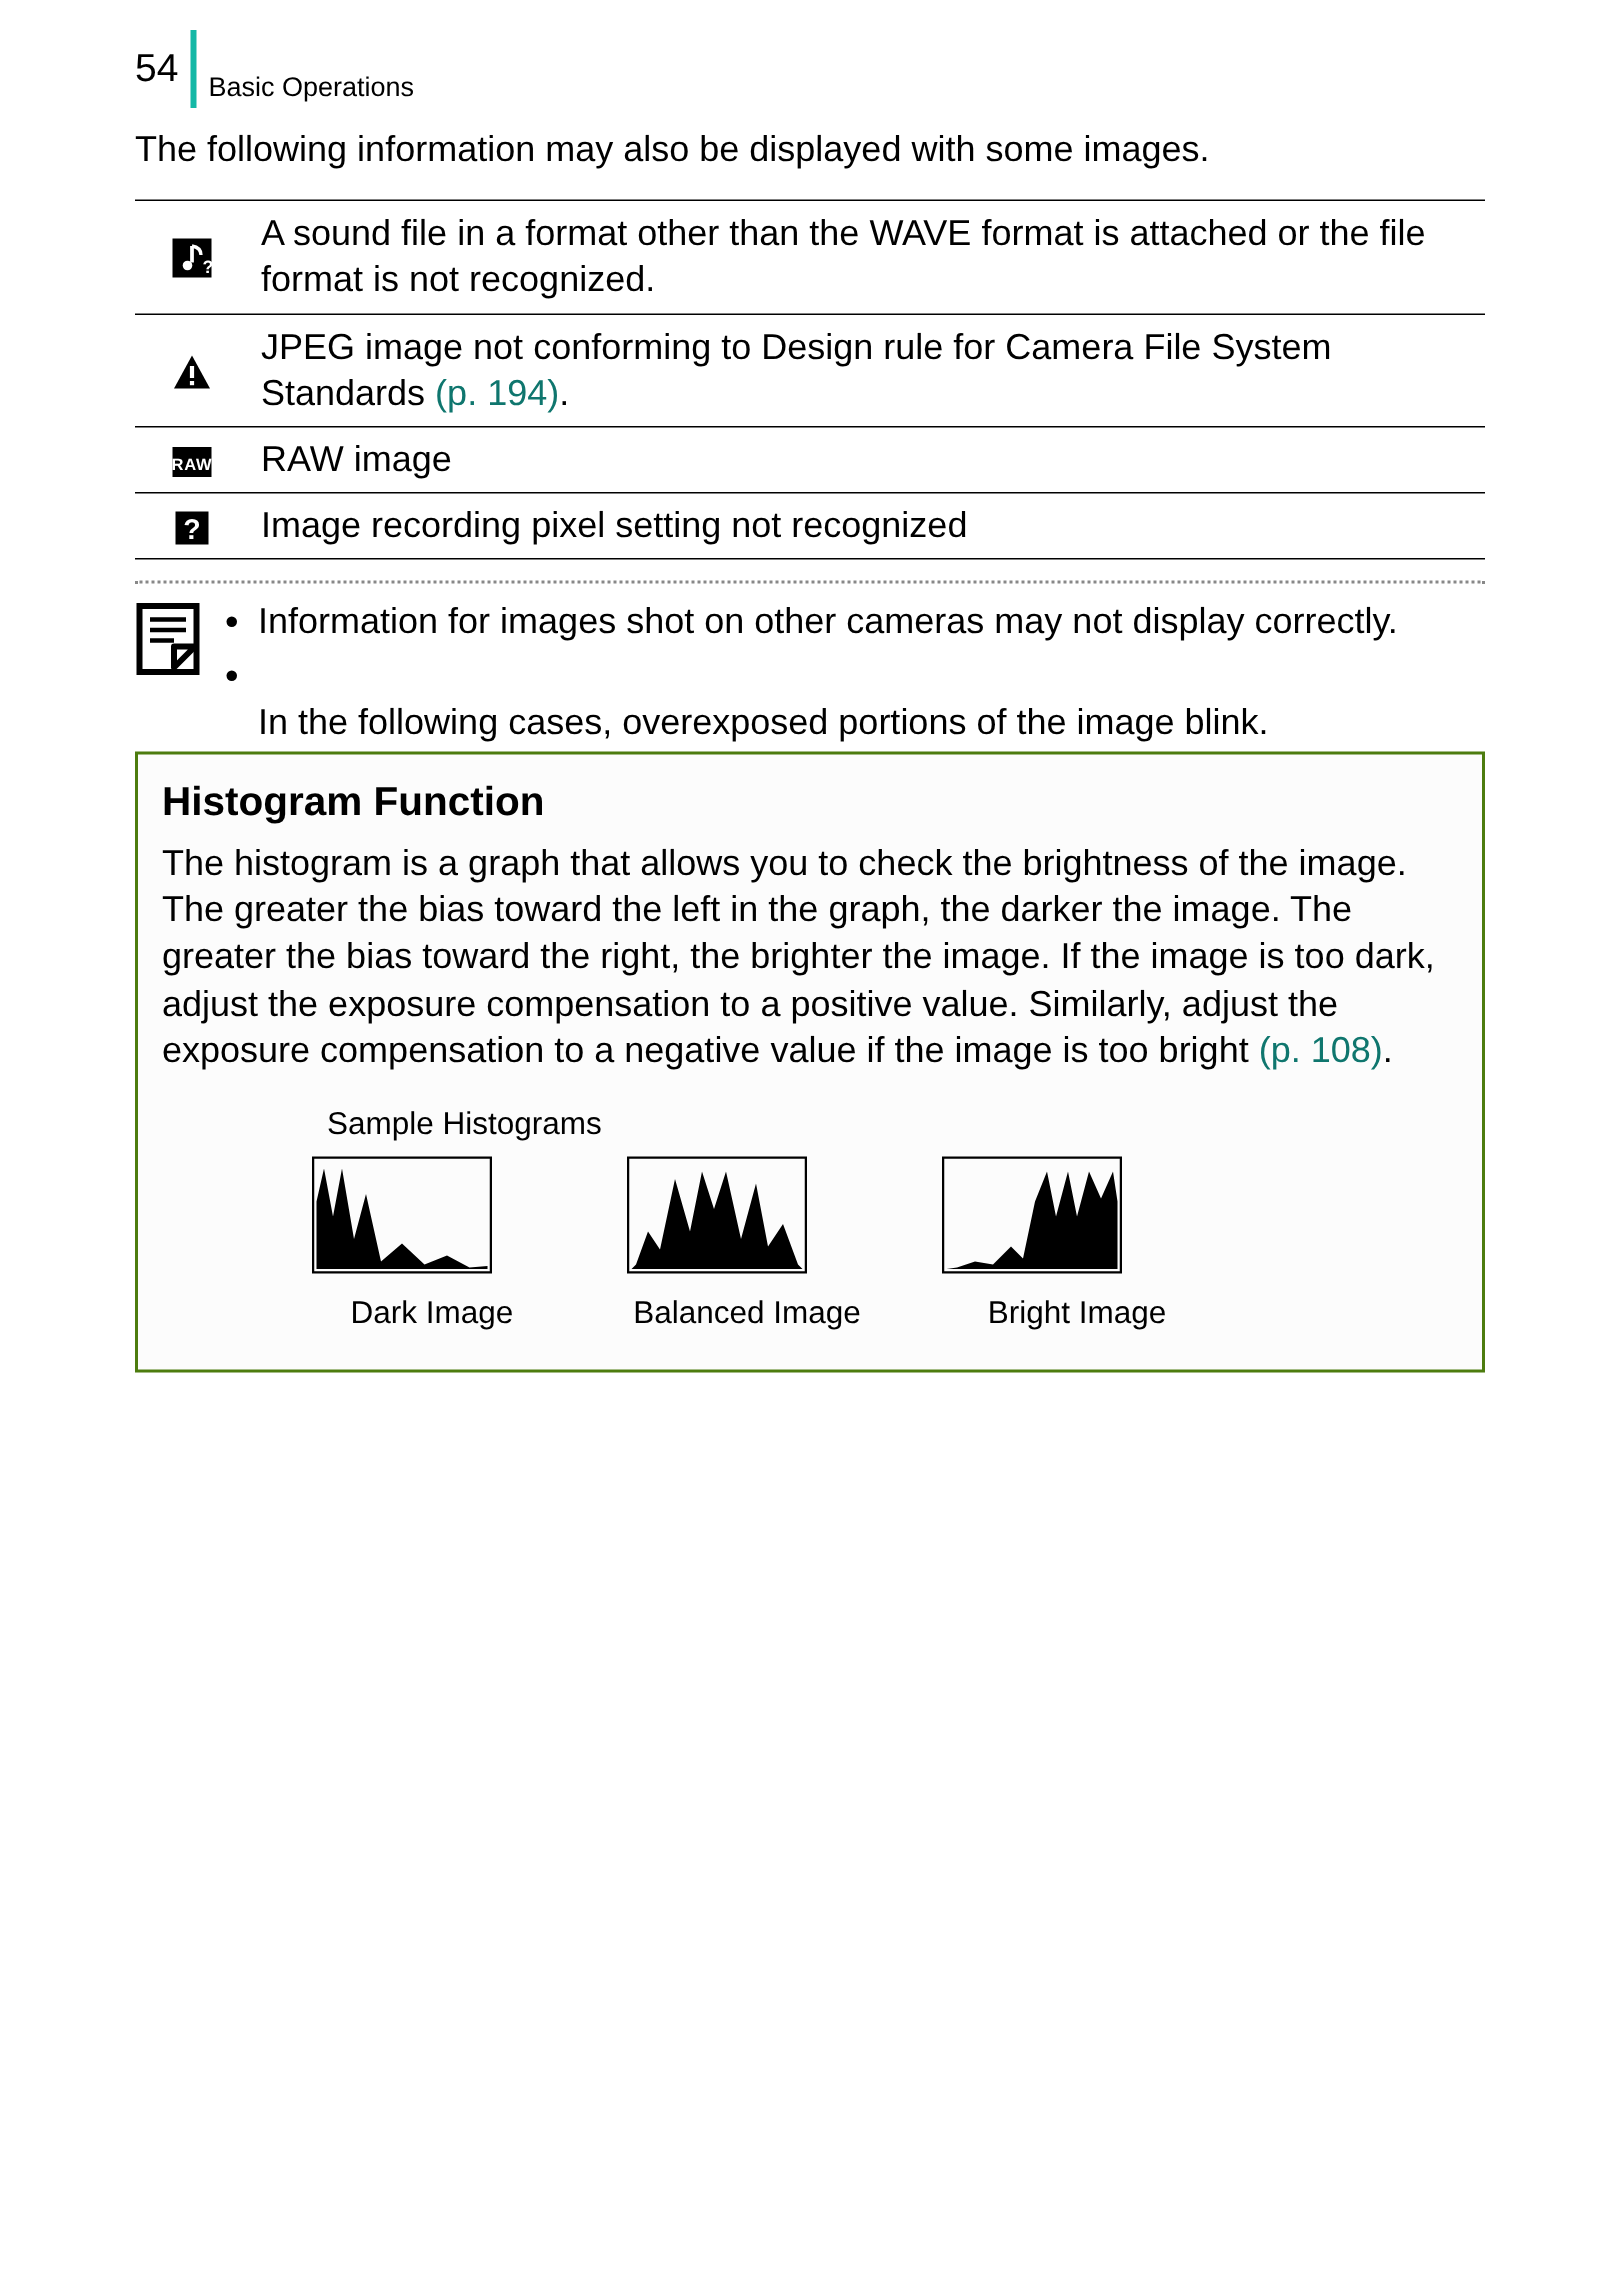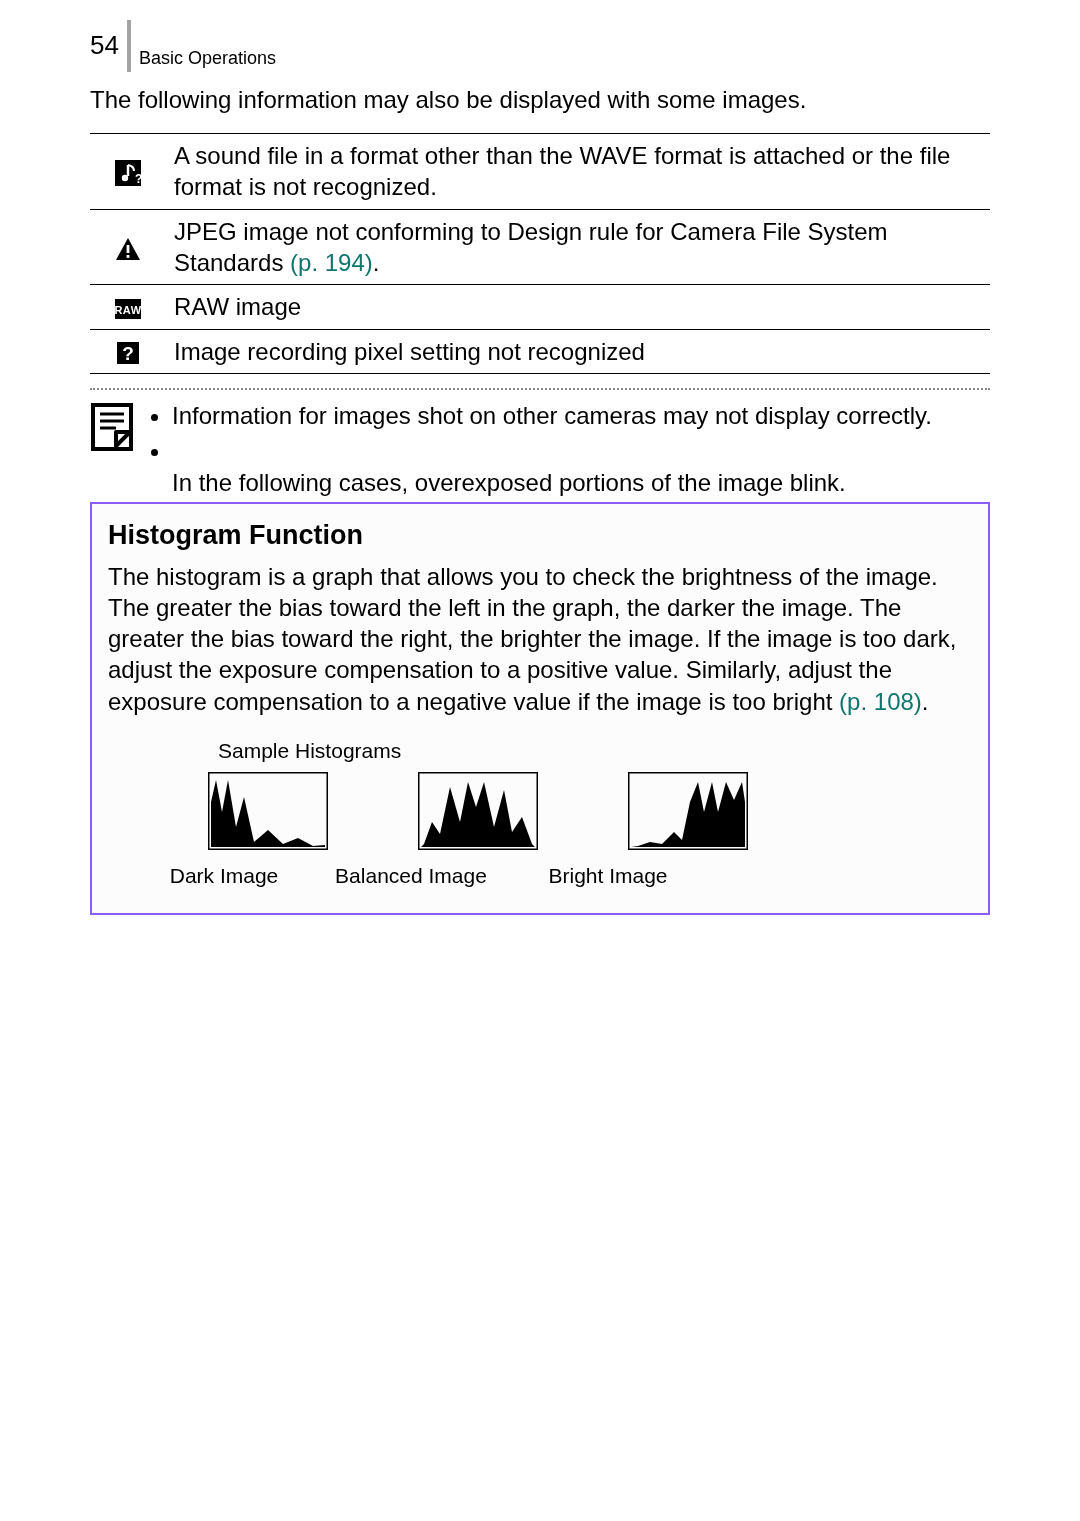--- a/index.html
+++ b/index.html
@@ -18,21 +18,21 @@
   }
   .header-line {
     display: flex;
     align-items: flex-end;
     margin-bottom: 12px;
   }
   .page-number {
     font-size: 26px;
     font-weight: 400;
     padding-right: 8px;
-    border-right: 4px solid #a3a3a3;
+    border-right: 4px solid #14b8a6;
     height: 52px;
     display: flex;
     align-items: center;
   }
   .section-title {
     font-size: 18px;
     margin-left: 8px;
     padding-bottom: 2px;
     text-align: center;
   }
@@ -94,21 +94,21 @@
   }
   .note-content .subdash li {
     text-indent: -16px;
     padding-left: 16px;
     margin-bottom: 2px;
   }
   .note-content .subdash li::before {
     content: "- ";
   }
   .histogram-box {
-    border: 2px solid #8b5cf6;
+    border: 2px solid #4d7c0f;
     background: #fcfcfc;
     padding: 14px 16px 24px 16px;
   }
   .histogram-heading {
     font-family: Arial, Helvetica, sans-serif;
     font-weight: 900;
     font-size: 27px;
     margin: 0 0 8px 0;
   }
   .histogram-text {
@@ -125,22 +125,22 @@
   .histogram-row {
     display: flex;
     justify-content: flex-start;
     gap: 90px;
     margin-left: 100px;
     margin-bottom: 6px;
   }
   .histogram-labels {
     display: flex;
     justify-content: flex-start;
-    gap: 47px;
-    margin-left: 56px;
+    gap: 70px;
+    margin-left: 120px;
     font-size: 21px;
   }
   .hist-col { text-align: center; }
   .histogram-svg {
     width: 120px;
     height: 78px;
   }
 </style>
 </head>
 <body>

